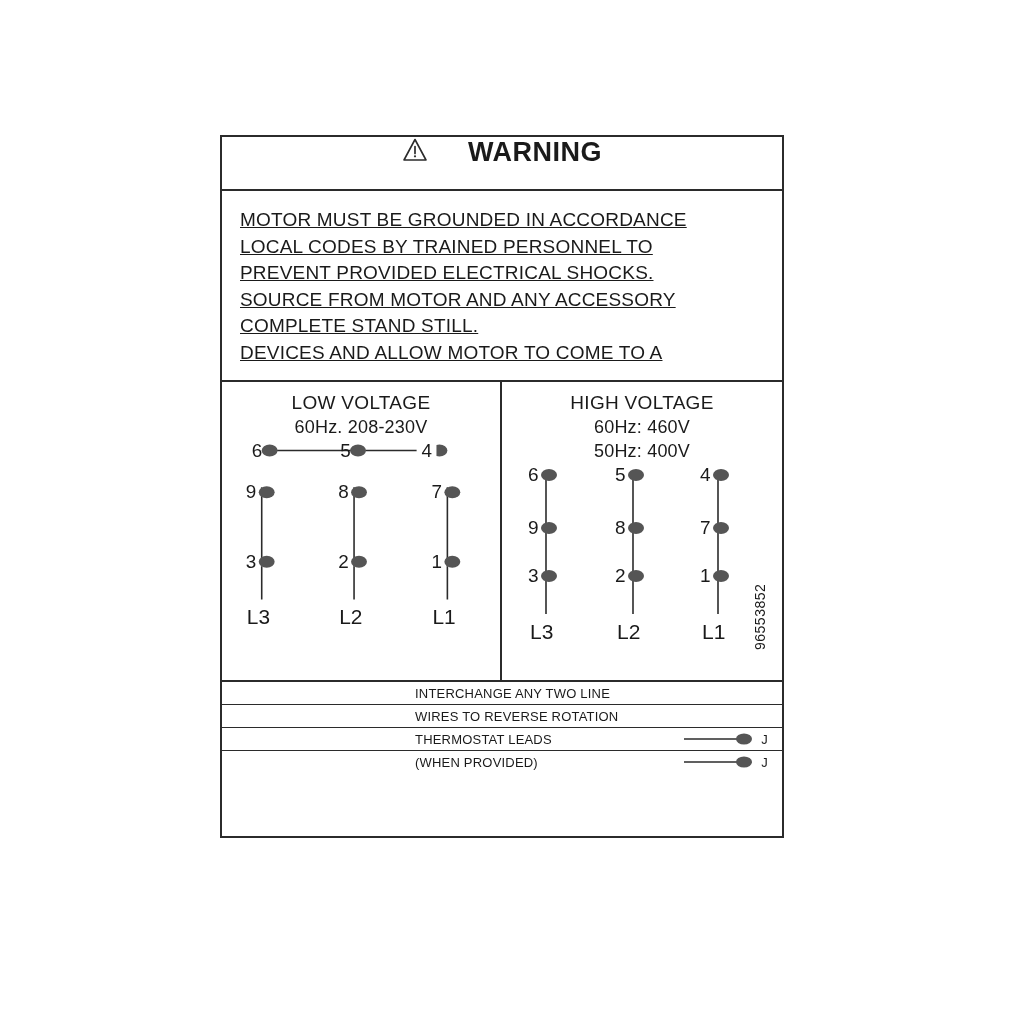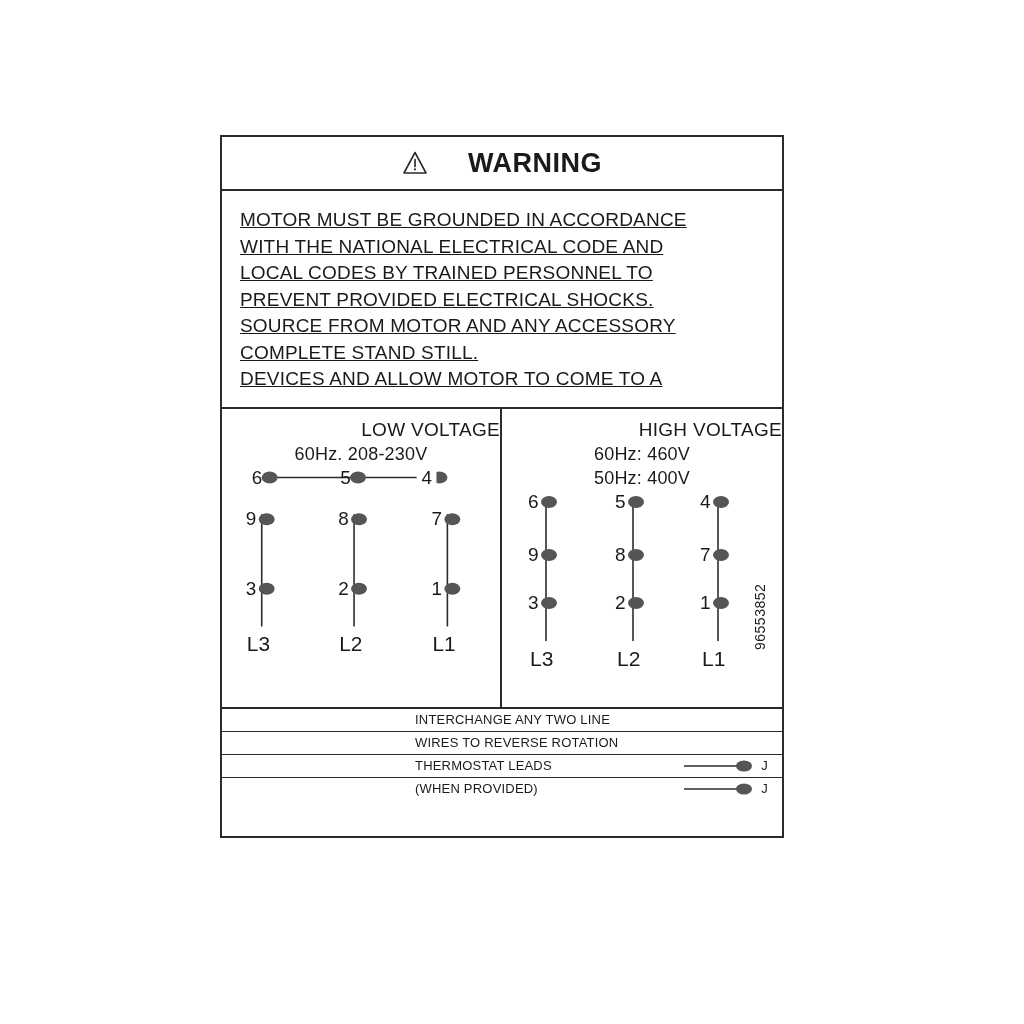--- a/index.html
+++ b/index.html
@@ -25,21 +25,20 @@
     border: 2px solid #2b2b2b;
     box-sizing: border-box;
     background: #ffffff;
   }
 
   
   .warn-header {
     height: 52px;
     border-bottom: 2px solid #2b2b2b;
     display: flex;
-    align-items: center;
     justify-content: center;
     gap: 40px;
   }
   .warn-title {
     font-size: 27px;
     font-weight: bold;
     letter-spacing: 0.5px;
   }
   .warn-tri {
     display: block;
@@ -78,21 +77,20 @@
   .volt-cell.high {
     width: 50%;
   }
   .volt-head {
     text-align: center;
     padding-top: 10px;
   }
   .volt-head .t1 {
     font-size: 19px;
     letter-spacing: 0.3px;
-    text-align: right;
   }
   .volt-head .t2, .volt-head .t3 {
     font-size: 18px;
     letter-spacing: 0.2px;
     margin-top: 3px;
   }
   .diagram {
     position: absolute;
     left: 0;
     top: 0;
@@ -151,21 +149,20 @@
         <path d="M13 2.5 L24 23 L2 23 Z" fill="none" stroke="#2b2b2b" stroke-width="1.6" stroke-linejoin="round"></path>
         <path d="M13 9.5 L13 16.5" stroke="#2b2b2b" stroke-width="1.7" stroke-linecap="round"></path>
         <circle cx="13" cy="19.3" r="1.1" fill="#2b2b2b"></circle>
       </svg>
     </span>
     <span class="warn-title">WARNING</span>
   </div>
 
   <div class="warn-body">
     <p>MOTOR MUST BE GROUNDED IN ACCORDANCE</p>
-    <p>WITH THE NATIONAL ELECTRICAL CODE AND</p>
     <p>LOCAL CODES BY TRAINED PERSONNEL TO</p>
     <p>PREVENT PROVIDED ELECTRICAL SHOCKS.</p>
     <p>SOURCE FROM MOTOR AND ANY ACCESSORY</p>
     <p>COMPLETE STAND STILL.</p>
     <p>DEVICES AND ALLOW MOTOR TO COME TO A</p>
   </div>
 
   <div class="volt-row">
 
     <div class="volt-cell low">

